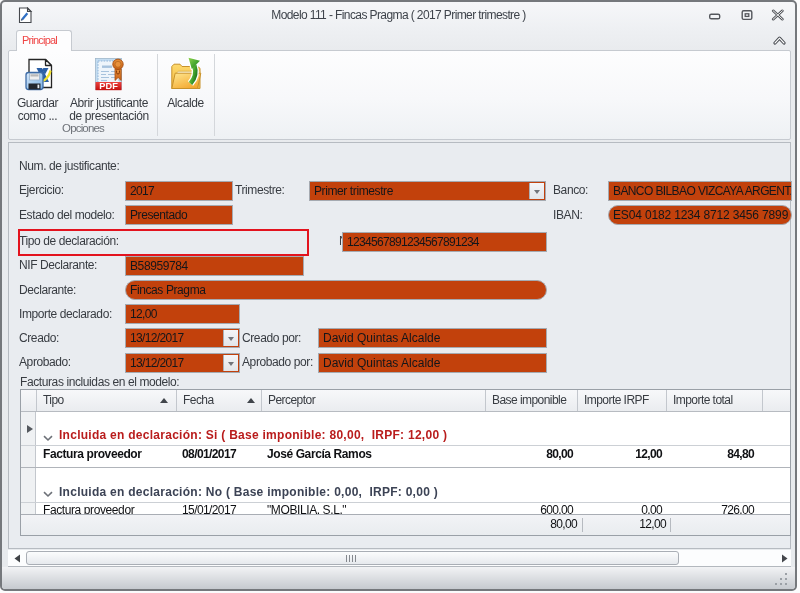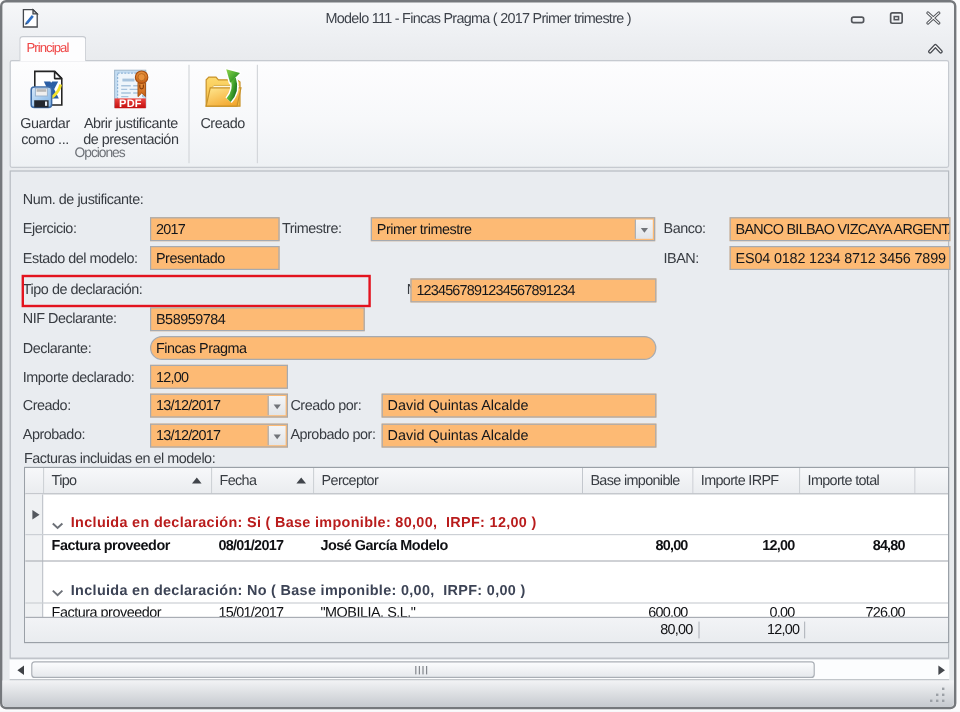--- a/index.html
+++ b/index.html
@@ -4,21 +4,21 @@
 <style>
 * { margin:0; padding:0; box-sizing:border-box; }
 html,body { width:800px; height:593px; background:#fbfbfc; overflow:hidden; }
 body { font-family:"Liberation Sans", sans-serif; letter-spacing:-0.4px; }
 #page { position:relative; width:800px; height:593px; }
 #win { position:absolute; left:0; top:0; width:797px; height:591px;
   border:2px solid #75787c; border-radius:5px;
   background:linear-gradient(180deg,#f6f7f9 0px,#eef0f3 26px,#e9ebee 48px,#e7eaed 100%); }
 .abs { position:absolute; }
 .lbl { position:absolute; font-size:12px; color:#383c42; white-space:nowrap; }
-.fld { position:absolute; height:20px; background:#fdba74; border:1px solid #a5aab1;
+.fld { position:absolute; height:20px; background:#c2410c; border:1px solid #a5aab1;
   font-size:12px; color:#14161a; padding:2px 0 12px 4px; white-space:nowrap; overflow:hidden; }
 .btnDD { position:absolute; right:1px; top:1px; bottom:1px; width:15px;
   background:linear-gradient(180deg,#f4f5f7,#e2e5e9); border-left:1px solid #abb0b6; }
 .btnDD:after { content:""; position:absolute; left:4px; top:7px; width:0; height:0;
   border-left:3.5px solid transparent; border-right:3.5px solid transparent; border-top:4px solid #717479; }
 .hdrcell { position:absolute; top:0; height:21px; letter-spacing:-0.55px; background:linear-gradient(180deg,#f7f8fa,#eaecef);
   border-right:1px solid #c3c7cd; font-size:12px; color:#383c42; padding:3px 0 0 6px; white-space:nowrap; overflow:hidden; }
 .sortup { position:absolute; top:8px; width:0; height:0; border-left:4px solid transparent;
   border-right:4px solid transparent; border-bottom:5px solid #41454b; }
 .num { position:absolute; font-size:12px; color:#101114; text-align:right; white-space:nowrap; letter-spacing:-0.65px; }
@@ -133,21 +133,21 @@
   <path d="M4.5 31 l2-15 1.8-1.8 h21.5 l-2.8 16.8 z" fill="#fdf6dd" stroke="#d8b04a" stroke-width="0.8"></path>
   <path d="M1.8 31.5 l3.4-15.3 h25.6 l-3.3 15.3 z" fill="url(#gfold)" stroke="#c8922a" stroke-width="1"></path>
   <path d="M20.5 26.5 C25 21.5 26.5 15 24.3 8.5" fill="none" stroke="#ffffff" stroke-width="7"></path>
   <path d="M18.5 0.8 L30 3.8 L21.8 12 z" fill="#ffffff" stroke="#ffffff" stroke-width="2.4" stroke-linejoin="round"></path>
   <path d="M20.5 26.5 C25 21.5 26.5 15 24.3 8.5" fill="none" stroke="url(#garr)" stroke-width="4.6"></path>
   <path d="M18.5 0.8 L30 3.8 L21.8 12 z" fill="url(#garr)"></path>
 </svg>
 
 <div class="abs" style="left:14px; top:97px; width:47px; text-align:center; font-size:12px; color:#383c42; line-height:13px;">Guardar<br>como ...</div>
 <div class="abs" style="left:64px; top:97px; width:90px; text-align:center; font-size:12px; color:#383c42; line-height:13px;">Abrir justificante<br>de presentación</div>
-<div class="abs" style="left:162px; top:97px; width:47px; text-align:center; font-size:12px; color:#383c42; line-height:13px;">Creado</div>
+<div class="abs" style="left:162px; top:97px; width:47px; text-align:center; font-size:12px; color:#383c42; line-height:13px;">Alcalde</div>
 <div class="abs" style="left:17px; top:122px; width:132px; text-align:center; font-size:11.5px; color:#6e7278; letter-spacing:-0.85px;">Opciones</div>
 
 <div class="abs" style="left:8px; top:142px; width:783px; height:407px; background:#e9ecf0; border:1px solid #b6bbc1;"></div>
 
 <div class="lbl" style="left:19px; top:158.5px;">Num. de justificante:</div>
 <div class="lbl" style="left:19px; top:183px;">Ejercicio:</div>
 <div class="lbl" style="left:19px; top:207.5px;">Estado del modelo:</div>
 <div class="lbl" style="left:19px; top:233.5px;">Tipo de declaración:</div>
 <div class="lbl" style="left:19px; top:258px;">NIF Declarante:</div>
 <div class="lbl" style="left:19px; top:282.5px;">Declarante:</div>
@@ -169,21 +169,21 @@
 <div class="fld" style="left:125px; top:256px; width:179px;">B58959784</div>
 <div class="fld" style="left:125px; top:280px; width:422px;border-radius:10px;">Fincas Pragma</div>
 <div class="fld" style="left:125px; top:304px; width:115px; letter-spacing:-0.65px;">12,00</div>
 <div class="fld" style="left:125px; top:328px; width:115px; letter-spacing:-0.65px;">13/12/2017<span class="btnDD"></span></div>
 <div class="fld" style="left:125px; top:353px; width:115px; letter-spacing:-0.65px;">13/12/2017<span class="btnDD"></span></div>
 <div class="fld" style="left:318px; top:328px; width:229px; letter-spacing:0px;">David Quintas Alcalde</div>
 <div class="fld" style="left:318px; top:353px; width:229px; letter-spacing:0px;">David Quintas Alcalde</div>
 
 <div class="fld" style="left:309px; top:181px; width:237px;">Primer trimestre<span class="btnDD"></span></div>
 <div class="fld" style="left:608px; top:181px; width:184px; letter-spacing:-0.6px;">BANCO BILBAO VIZCAYA ARGENTARIA</div>
-<div class="fld" style="left:608px; top:205px; width:184px; letter-spacing:-0.15px;">ES04 0182 1234 8712 3456 7899</div>
+<div class="fld" style="left:608px; top:205px; width:184px; letter-spacing:-0.15px;border-radius:10px;">ES04 0182 1234 8712 3456 7899</div>
 <div class="fld" style="left:342px; top:231.5px; width:205px; letter-spacing:-0.68px;">1234567891234567891234</div>
 
 <div class="lbl" style="left:20px; top:375px;">Facturas incluidas en el modelo:</div>
 
 <div class="abs" id="grid" style="left:20px; top:389px; width:771px; height:147px; background:#ffffff; border:1px solid #9aa0a7; overflow:hidden;">
 
   <div class="hdrcell" style="left:0px; width:16px; padding-left:0;"></div>
   <div class="hdrcell" style="left:16px; width:140px;">Tipo<span class="sortup" style="right:8px;"></span></div>
   <div class="hdrcell" style="left:156px; width:85px;">Fecha<span class="sortup" style="right:6px;"></span></div>
   <div class="hdrcell" style="left:241px; width:224px;">Perceptor</div>
@@ -199,21 +199,21 @@
   <svg class="abs" style="left:4px; top:34px;" width="10" height="10" viewBox="0 0 10 10">
         <path d="M2 1 l6 4 -6 4 z" fill="#54585e"></path>
       </svg>
   <svg class="abs" style="left:22px; top:44.5px;" width="10" height="7" viewBox="0 0 10 7">
         <path d="M1 1.2 L5 5 L9 1.2" fill="none" stroke="#6d7178" stroke-width="1.6"></path>
       </svg>
   <div class="abs" style="left:38px; top:37.5px; font-size:12px; font-weight:bold; color:#b91c1c; white-space:nowrap; letter-spacing:0.27px;">Incluida en declaración: Si ( Base imponible: 80,00,&nbsp; IRPF: 12,00 )</div>
 
   <div class="abs" style="left:22px; top:57px; font-size:12px; font-weight:bold; color:#101114; white-space:nowrap;">Factura proveedor</div>
   <div class="abs" style="left:161px; top:57px; font-size:12px; font-weight:bold; color:#101114; letter-spacing:-0.6px;">08/01/2017</div>
-  <div class="abs" style="left:246px; top:57px; font-size:12px; font-weight:bold; color:#101114;">José García Modelo</div>
+  <div class="abs" style="left:246px; top:57px; font-size:12px; font-weight:bold; color:#101114;">José García Ramos</div>
   <div class="num" style="left:400px; top:57px; width:152px; font-weight:bold;">80,00</div>
   <div class="num" style="left:500px; top:57px; width:141px; font-weight:bold;">12,00</div>
   <div class="num" style="left:600px; top:57px; width:133px; font-weight:bold;">84,80</div>
   <div class="abs" style="left:0; top:77px; width:769px; height:1px; background:#b0b4ba;"></div>
 
   <div class="abs" style="left:0; top:112px; width:769px; height:1px; background:#ccd0d5;"></div>
   <svg class="abs" style="left:22px; top:101px;" width="10" height="7" viewBox="0 0 10 7">
         <path d="M1 1.2 L5 5 L9 1.2" fill="none" stroke="#6d7178" stroke-width="1.6"></path>
       </svg>
   <div class="abs" style="left:38px; top:95px; font-size:12px; font-weight:bold; color:#3c4355; white-space:nowrap; letter-spacing:0.27px;">Incluida en declaración: No ( Base imponible: 0,00,&nbsp; IRPF: 0,00 )</div>

